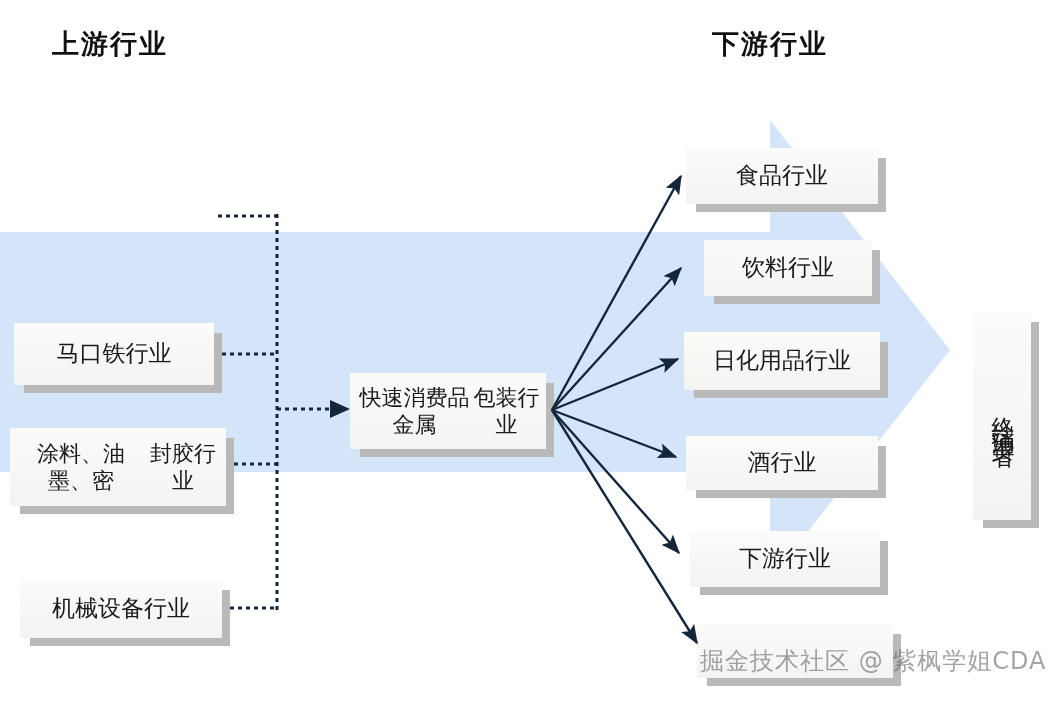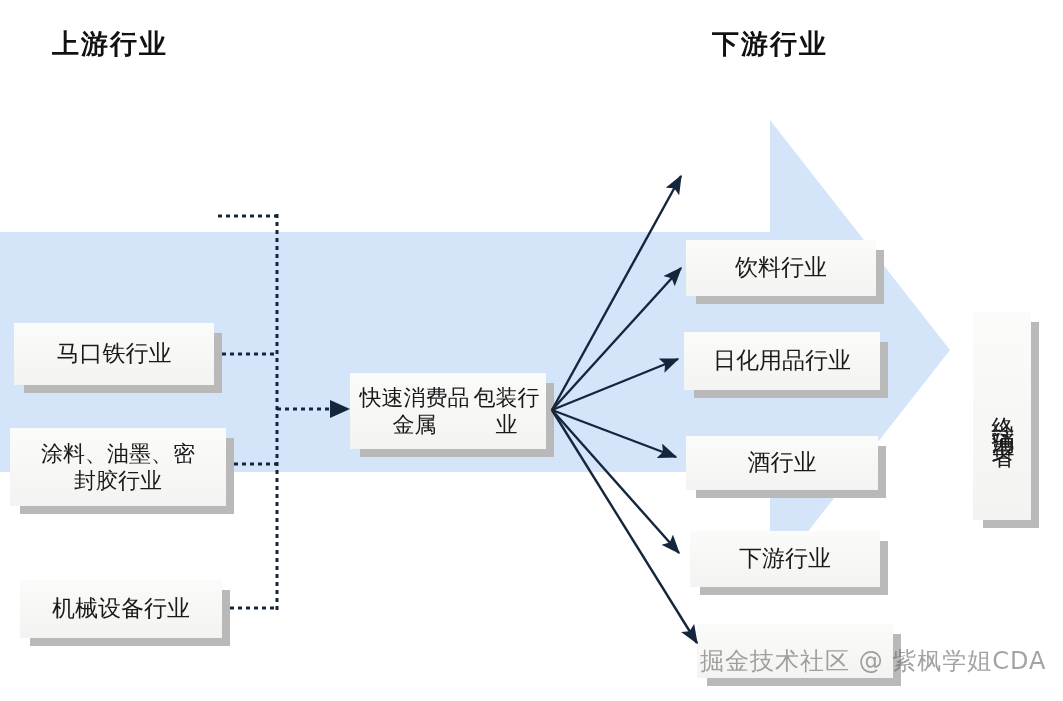--- a/index.html
+++ b/index.html
@@ -91,21 +91,21 @@
 
     <line x1="277" y1="409" x2="330" y2="409" stroke="#14263c" stroke-width="3" stroke-dasharray="4 4"></line>
     <polygon points="330,400 350,409 330,418" fill="#14263c"></polygon>
   </svg>
 
 
   <div class="card" style="left:14px;top:323px;width:200px;height:62px;">
     <span>马口铁行业</span>
   </div>
 
-  <div class="card two-line" style="left:10px;top:428px;width:216px;height:78px;flex-direction:column;">
+  <div class="card two-line" style="left:10px;top:428px;width:216px;height:78px;flex-direction:row;">
     <span>涂料、油墨、密</span>
     <span>封胶行业</span>
   </div>
 
   <div class="card" style="left:20px;top:580px;width:202px;height:58px;">
     <span>机械设备行业</span>
   </div>
 
   <div class="card two-line" style="left:350px;top:373px;width:196px;height:76px;flex-direction:row;">
     <span>快速消费品金属</span>
@@ -121,22 +121,25 @@
     <g stroke="#14263c" stroke-width="2.4" fill="none" marker-end="url(#ah)">
       <line x1="552" y1="410" x2="681" y2="176"></line>
       <line x1="552" y1="410" x2="681" y2="268"></line>
       <line x1="552" y1="410" x2="678" y2="359"></line>
       <line x1="552" y1="410" x2="676" y2="457"></line>
       <line x1="552" y1="410" x2="679" y2="553"></line>
       <line x1="552" y1="410" x2="697" y2="643"></line>
     </g>
   </svg>
 
+  <div class="card" style="left:686px;top:148px;width:192px;height:56px;">
+    <span>食品行业</span>
+  </div>
 
-  <div class="card" style="left:686px;top:240px;width:190px;height:56px;justify-content:center;">
+  <div class="card" style="left:704px;top:240px;width:168px;height:56px;justify-content:center;">
     <span>饮料行业</span>
   </div>
 
   <div class="card" style="left:684px;top:332px;width:196px;height:58px;">
     <span>日化用品行业</span>
   </div>
 
   <div class="card" style="left:686px;top:436px;width:192px;height:54px;">
     <span>酒行业</span>
   </div>

